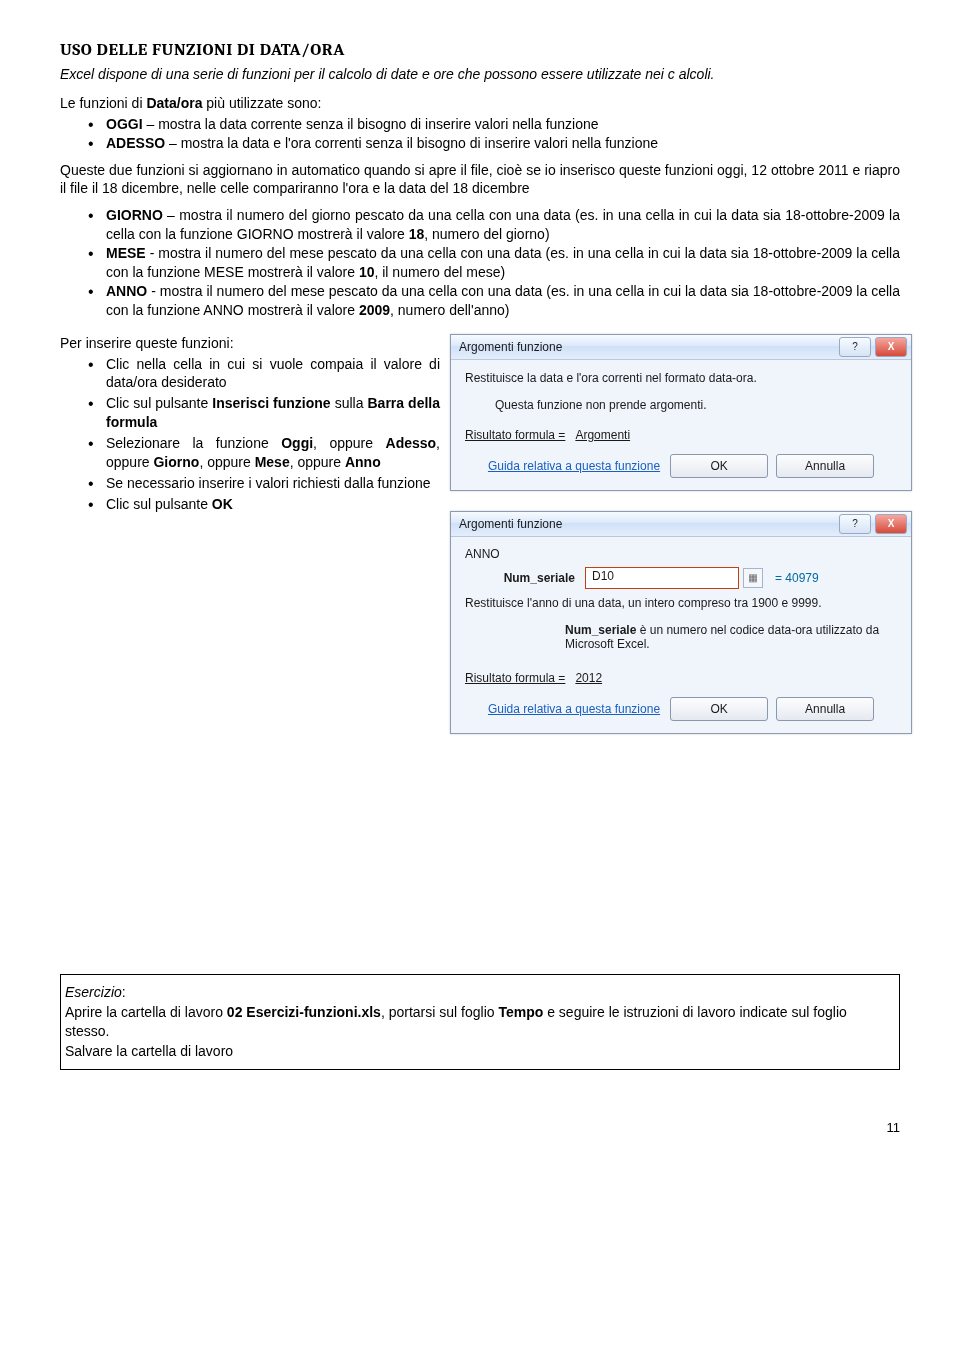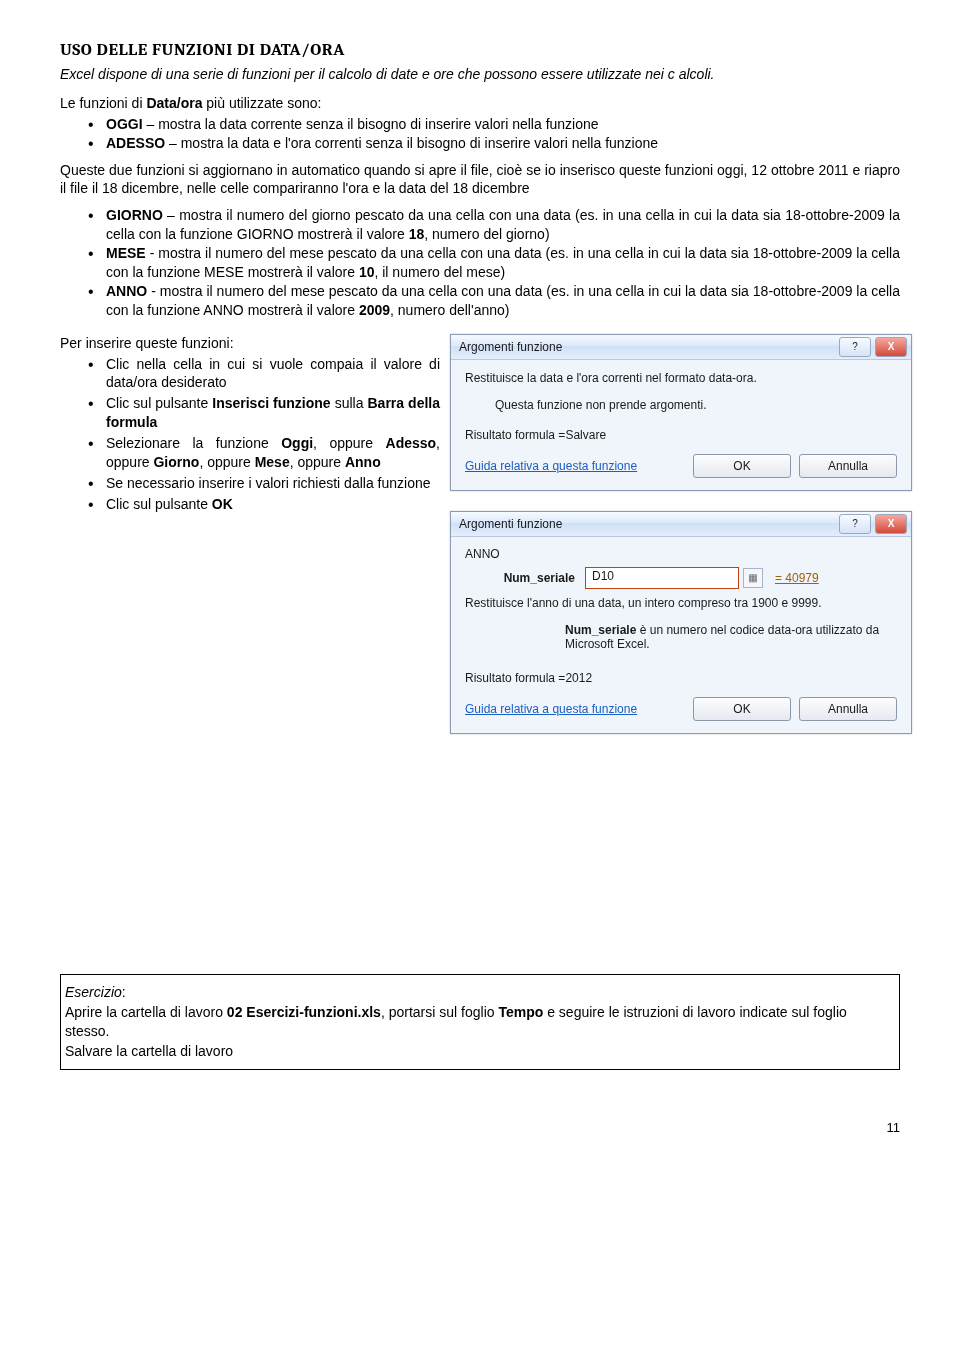--- a/index.html
+++ b/index.html
@@ -131,21 +131,23 @@
     margin-bottom: 12px;
     line-height: 1.35;
   }
   .dialog .sub {
     margin-left: 30px;
     margin-bottom: 16px;
   }
   .dialog .result-row {
     display: flex;
     align-items: center;
+    gap: 10px;
     margin-bottom: 12px;
+    text-decoration: underline;
   }
   .dialog .link {
     color: #1a5fc2;
     text-decoration: underline;
     cursor: pointer;
   }
   .dialog .btn {
     display: inline-flex;
     align-items: center;
     justify-content: center;
@@ -156,21 +158,21 @@
     border-radius: 3px;
     font-size: 12px;
     padding: 0 12px;
   }
   .dialog .btn-row {
     display:flex;
     gap:8px;
   }
   .dialog .footer {
     display: flex;
-    justify-content: space-between;
+    justify-content: center;
     align-items: center;
     gap: 10px;
   }
   .dialog .input {
     display: inline-block;
     height: 18px;
     border: 1px solid #c2410c;
     background: #fff;
     padding: 1px 6px;
     font-size: 12px;
@@ -186,21 +188,21 @@
     font-size:10px;
     color:#666;
   }
   .dialog .argname {
     display:inline-block;
     width:110px;
     text-align:right;
     font-weight:bold;
     padding-right:6px;
   }
-  .dialog .eqtext { color:#a16207;text-decoration:underline; }
+  .dialog .eqtext { color:#0369a1; }
   .exercise-box {
     border: 1px solid #000;
     padding: 8px 4px;
     margin-top: 240px;
     line-height: 1.4;
     font-size: 14px;
   }
   .exercise-box .lbl {
     font-style: italic;
   }
@@ -270,21 +272,21 @@
         <div class="titlebar">
           <span class="title">Argomenti funzione</span>
           <span class="winbtn">?</span>
           <span class="winbtn close">X</span>
         </div>
         <div class="body">
           <div class="desc">Restituisce la data e l'ora correnti nel formato data-ora.</div>
           <div class="sub">Questa funzione non prende argomenti.</div>
           <div class="result-row">
             <span>Risultato formula =</span>
-            <span>Salvare</span>
+            <span>Argomenti</span>
           </div>
           <div class="footer">
             <span class="link">Guida relativa a questa funzione</span>
             <span class="btn-row">
               <span class="btn">OK</span>
               <span class="btn">Annulla</span>
             </span>
           </div>
         </div>
       </div>

